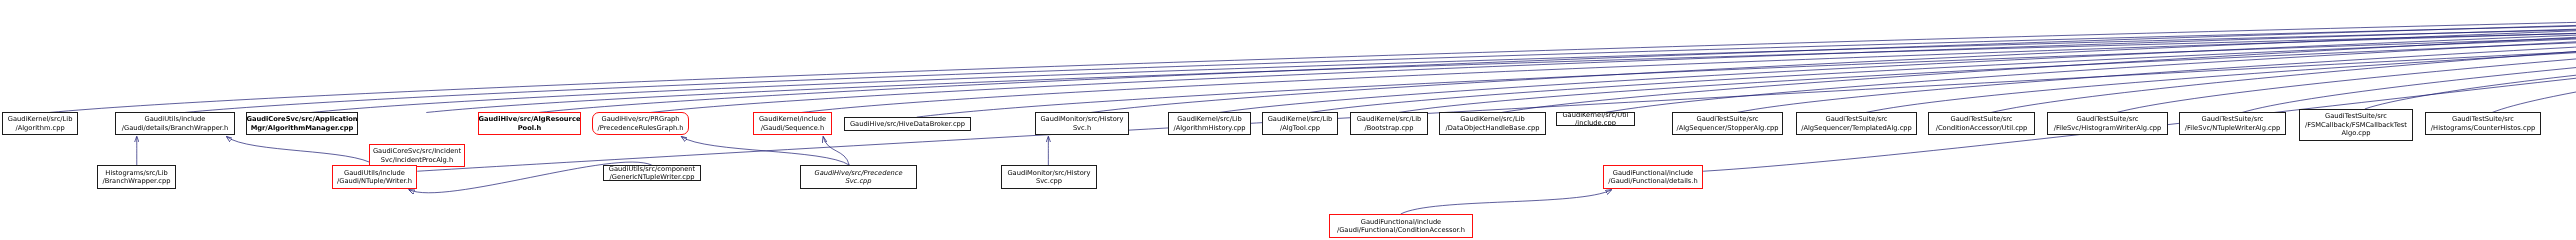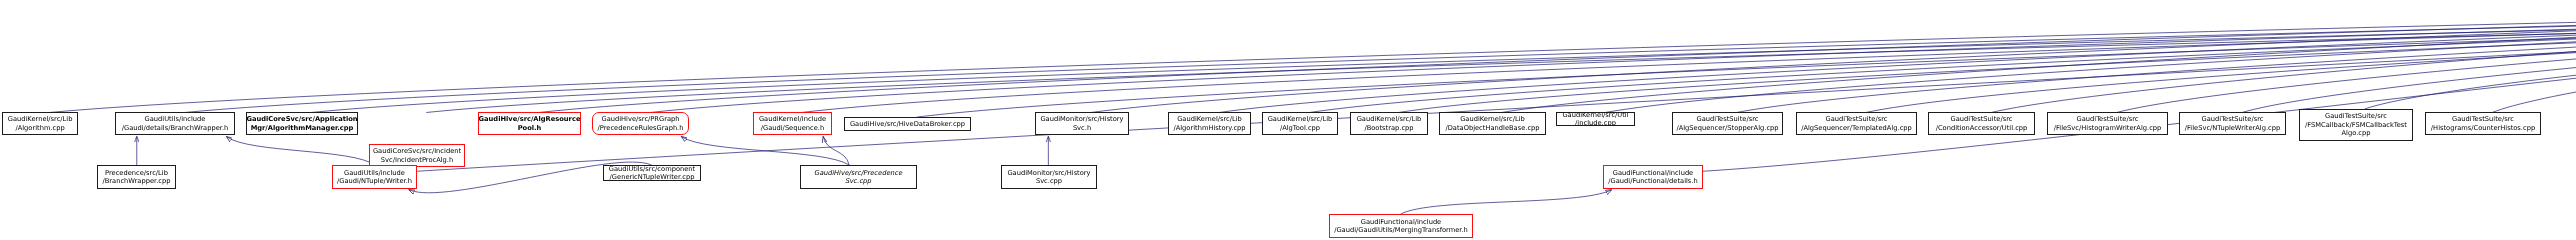--- a/index.html
+++ b/index.html
@@ -156,21 +156,21 @@
     <div class="node" style="left: 2299px; top: 109px; width: 114px; height: 32px;">
       <div>GaudiTestSuite/src</div>
       <div>/FSMCallback/FSMCallbackTest</div>
       <div>Algo.cpp</div>
     </div>
     <div class="node" style="left: 2425px; top: 112px; width: 116px; height: 23px;">
       <div>GaudiTestSuite/src</div>
       <div>/Histograms/CounterHistos.cpp</div>
     </div>
     <div class="node" style="left: 97px; top: 165px; width: 79px; height: 24px;">
-      <div>Precedence/src/Lib</div>
+      <div>Histograms/src/Lib</div>
       <div>/BranchWrapper.cpp</div>
     </div>
     <div class="node red" style="left: 332px; top: 165px; width: 85px; height: 24px;">
       <div>GaudiUtils/include</div>
       <div>/Gaudi/NTuple/Writer.h</div>
     </div>
     <div class="node" style="left: 603px; top: 165px; width: 98px; height: 16px;">
       <div>GaudiUtils/src/component</div>
       <div>/GenericNTupleWriter.cpp</div>
     </div>
@@ -181,16 +181,16 @@
     <div class="node" style="left: 1001px; top: 165px; width: 96px; height: 24px;">
       <div>GaudiMonitor/src/History</div>
       <div>Svc.cpp</div>
     </div>
     <div class="node red" style="left: 1603px; top: 165px; width: 100px; height: 24px;">
       <div>GaudiFunctional/include</div>
       <div>/Gaudi/Functional/details.h</div>
     </div>
     <div class="node red" style="left: 1329px; top: 214px; width: 144px; height: 24px;">
       <div>GaudiFunctional/include</div>
-      <div>/Gaudi/GaudiUtils/MergingTransformer.h</div>
+      <div>/Gaudi/Functional/ConditionAccessor.h</div>
     </div>
   </div>
 
 
 </body></html>

